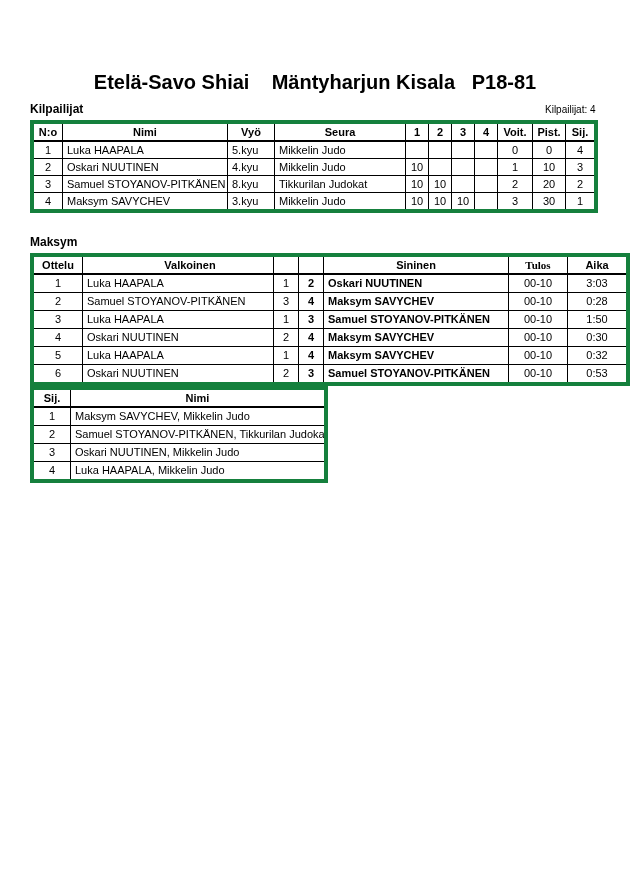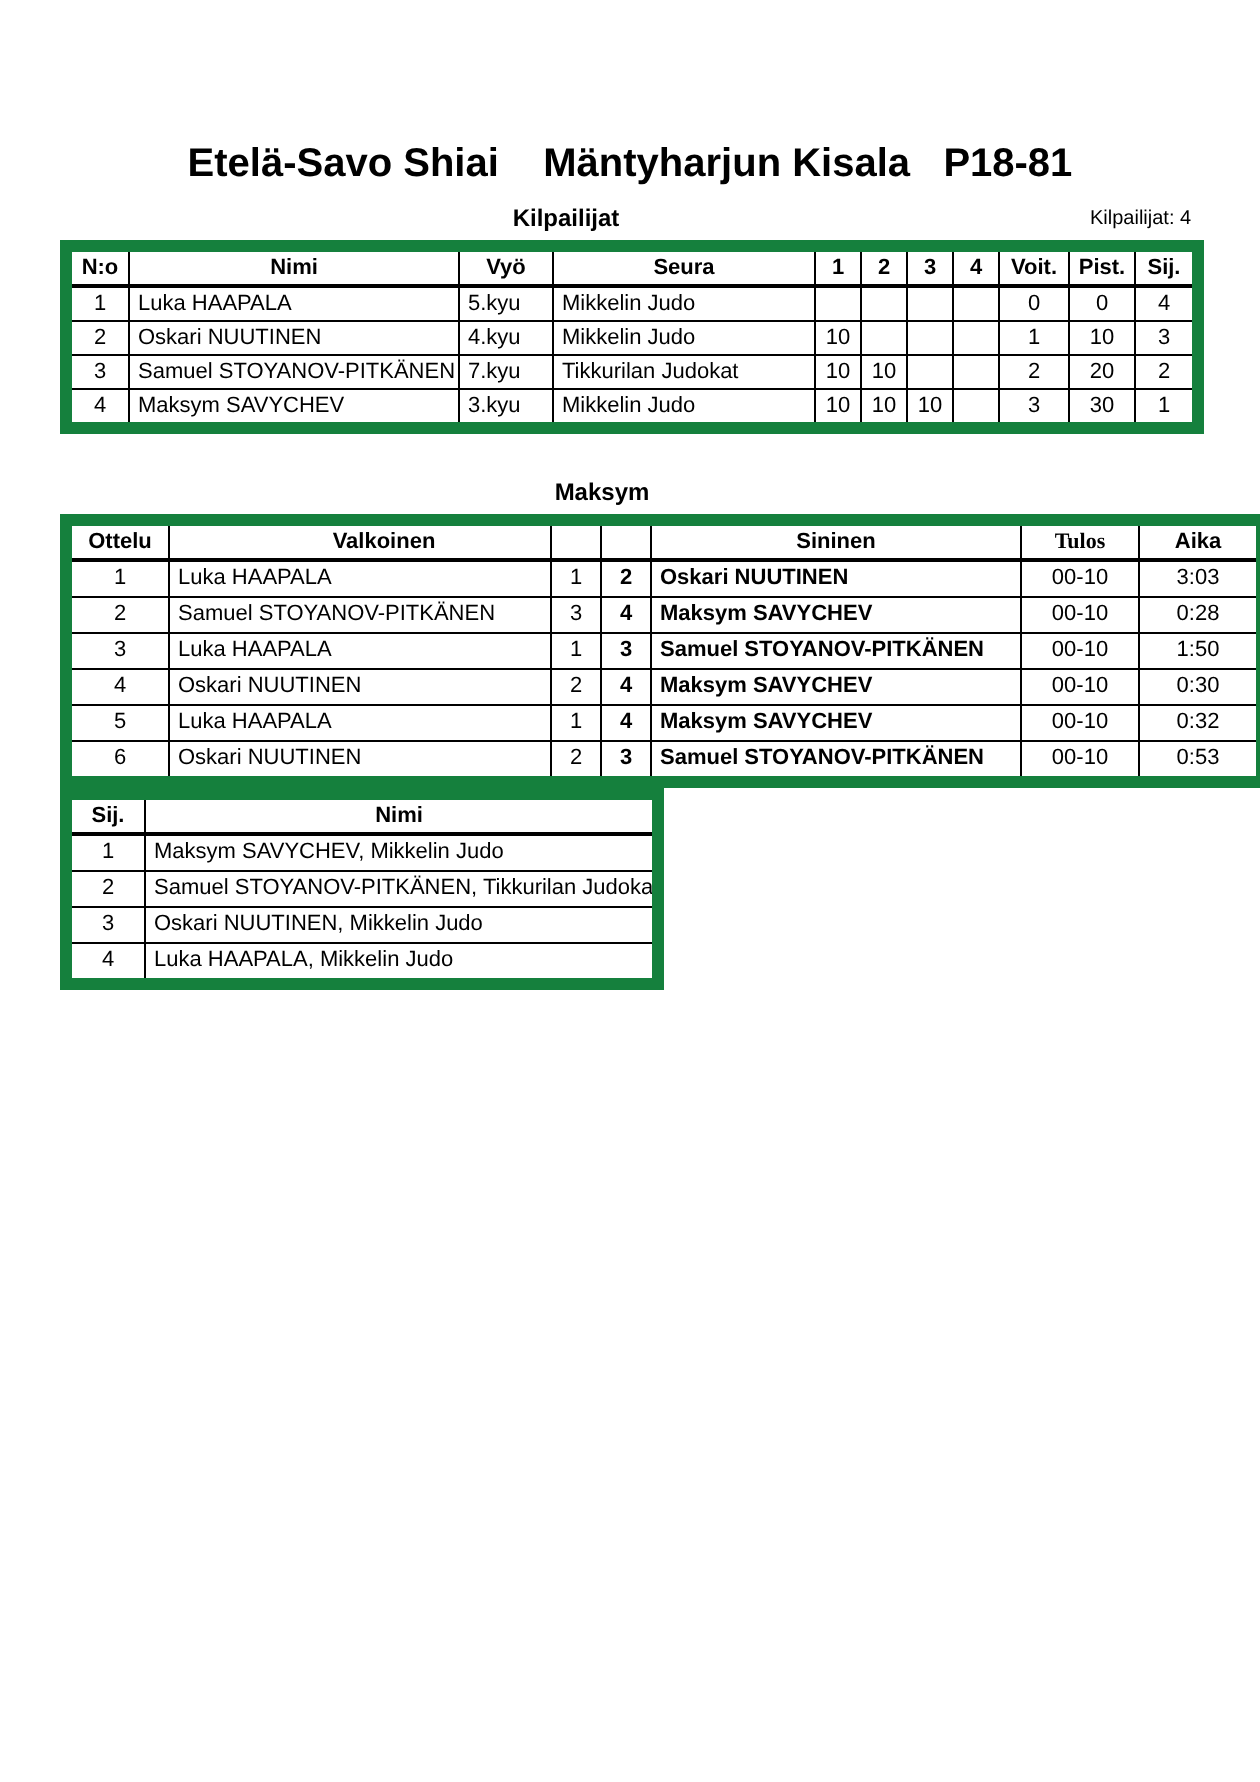--- a/index.html
+++ b/index.html
@@ -13,41 +13,41 @@
   .doc-title{
     margin:30px 0 8px 0;
     text-align:center;
     font-size:20px;
     font-weight:bold;
     white-space:pre;
   }
 
   .section-head{position:relative;margin-left:30px;}
   .section-title{
-    font-size:12px;font-weight:bold;text-align:center;
+    font-size:12px;font-weight:bold;
     margin:0 0 4px 0;
   }
   .count-label{
     position:absolute;right:-570px; 
   }
   .competitors-head{width:506px;}
   .competitors-head .count-label{
     position:absolute;top:2px;left:515px;width:110px;
     font-size:10px;font-weight:normal;text-align:left;
     white-space:nowrap;
   }
   .matches-head{width:542px;margin-top:22px;}
   .results-head{width:285px;margin-top:20px;}
 
   table{
     border-collapse:collapse;
     table-layout:fixed;
     margin-left:30px;
     font-size:11px;
-    border:6px solid #15803d;
+    border:4px solid #15803d;
   }
   th,td{
     border:1px solid #000;
     padding:1px 4px;
     height:14px;
     overflow:hidden;
     white-space:nowrap;
     font-weight:normal;
     text-align:left;
     line-height:14px;
@@ -136,21 +136,21 @@
         <td class="ctr"></td>
         <td class="ctr"></td>
         <td class="ctr"></td>
         <td class="ctr">1</td>
         <td class="ctr">10</td>
         <td class="ctr">3</td>
       </tr>
       <tr>
         <td class="ctr">3</td>
         <td>Samuel STOYANOV-PITKÄNEN</td>
-        <td>7.kyu</td>
+        <td>8.kyu</td>
         <td>Tikkurilan Judokat</td>
         <td class="ctr">10</td>
         <td class="ctr">10</td>
         <td class="ctr"></td>
         <td class="ctr"></td>
         <td class="ctr">2</td>
         <td class="ctr">20</td>
         <td class="ctr">2</td>
       </tr>
       <tr>

